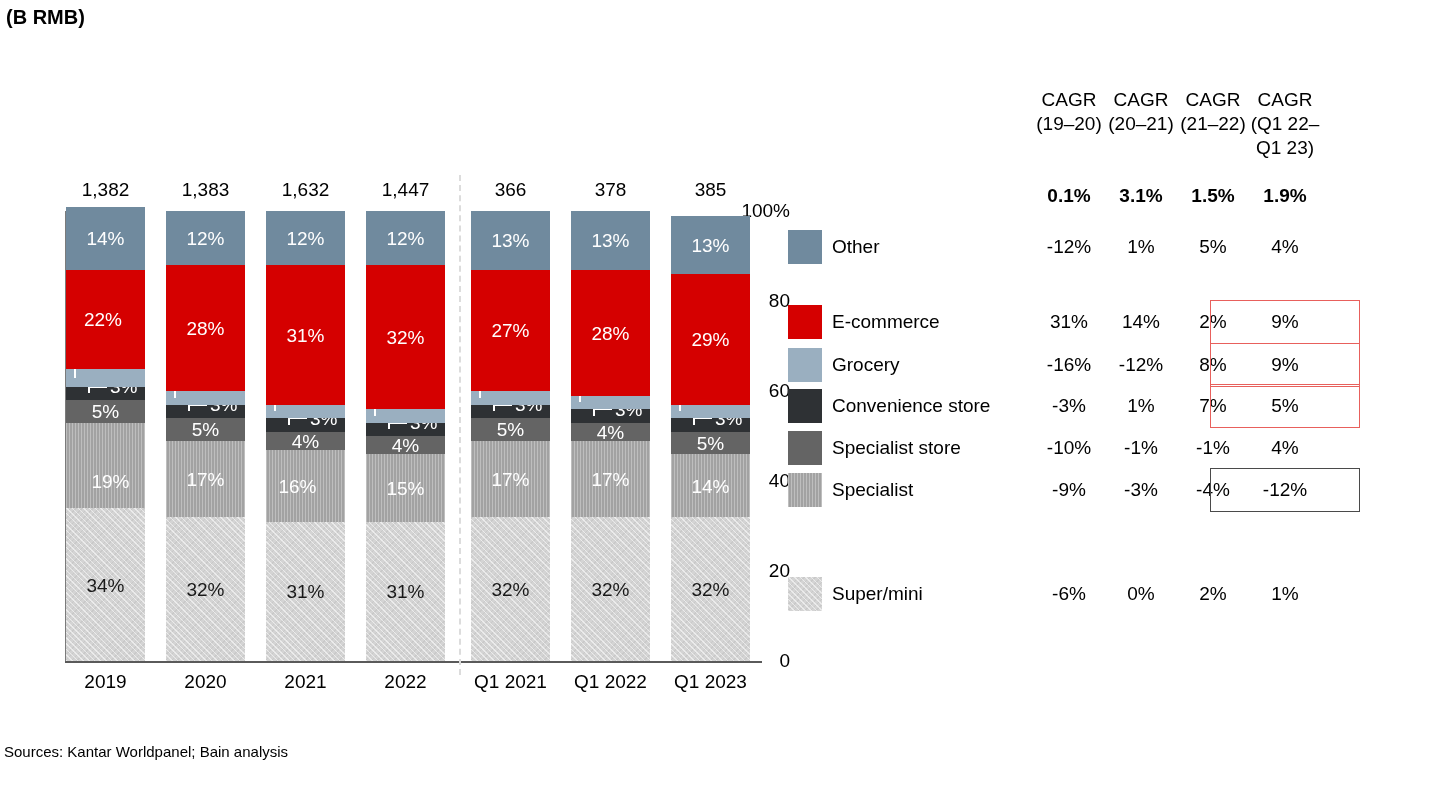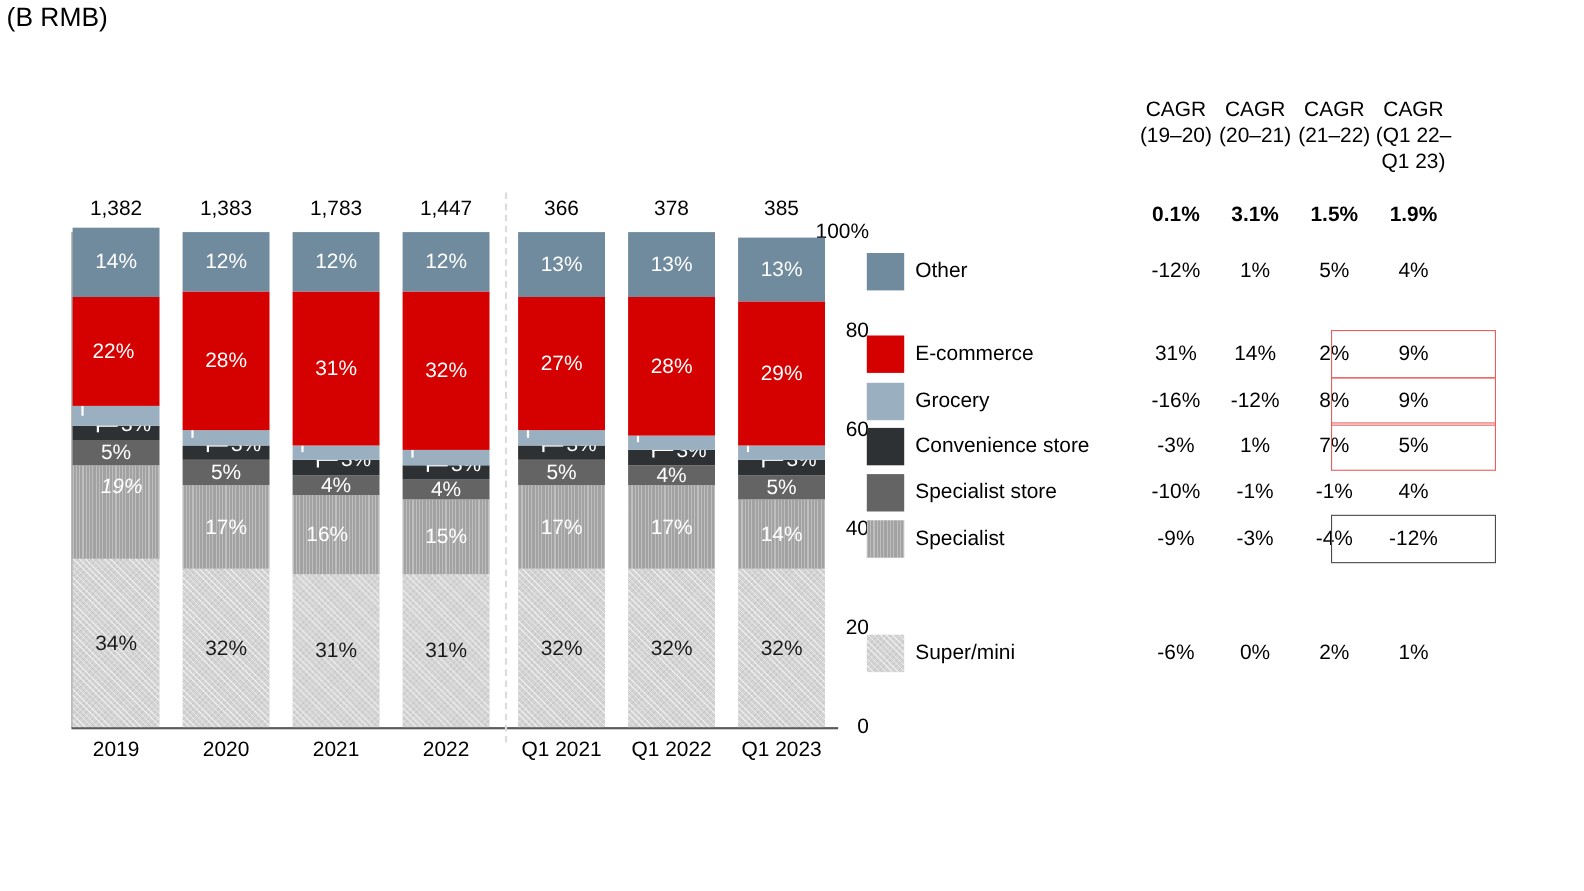--- a/index.html
+++ b/index.html
@@ -4,21 +4,21 @@
 <style>
   html,body{margin:0;padding:0;}
   body{
     width:1440px;height:810px;background:#ffffff;
     font-family:"Liberation Sans","DejaVu Sans",sans-serif;
     color:#000;overflow:hidden;position:relative;
   }
   
   #title-block{position:absolute;left:6px;top:4px;width:900px;}
   #chart-title{font-size:21px;font-weight:bold;line-height:26px;letter-spacing:-0.2px;}
-  #chart-subtitle{font-size:24px;font-weight:normal;line-height:26px;}
+  #chart-subtitle{font-size:20px;font-weight:bold;line-height:26px;}
 
   
   #plot{position:absolute;left:0;top:0;width:790px;height:700px;}
   .axis-line-y{position:absolute;left:65px;top:211px;width:1px;height:451px;background:#7b7b7b;}
   .axis-line-x{position:absolute;left:65px;top:661px;width:697px;height:1.5px;background:#5a5a5a;}
 
   .ytick{position:absolute;right:0;width:58px;text-align:right;font-size:19px;color:#000;}
 
   .divider{position:absolute;top:175px;left:459px;width:0;height:500px;
            border-left:2px dashed #dcdcdc;}
@@ -81,21 +81,21 @@
       <div class="ytick" style="top: 380px;">60</div>
       <div class="ytick" style="top: 290px;">80</div>
       <div class="ytick" style="top: 200px;">100%</div>
     </div>
   <div class="divider"></div>
   <div id="bars-container">
       <div class="bar-total" style="left: 50.5px;">1,382</div>
       <div class="seg tex-super" style="left: 66px; width: 79px; top: 508px; height: 153px;"></div>
       <div class="seg-label" style="left: 66px; width: 79px; top: 575.5px; color: rgb(26, 26, 26);">34%</div>
       <div class="seg tex-hyper" style="left: 66px; width: 79px; top: 422.5px; height: 85.5px;"></div>
-      <div class="seg-label" style="left: 66px; width: 89px; top: 433px; color: rgb(255, 255, 255); font-style: italic;">19%</div>
+      <div class="seg-label" style="left: 66px; width: 89px; top: 472px; color: rgb(255, 255, 255);">19%</div>
       <div class="seg" style="background: rgb(100, 100, 100); left: 66px; width: 79px; top: 400px; height: 22.5px;"></div>
       <div class="seg-label" style="left: 66px; width: 79px; top: 402.25px; color: rgb(255, 255, 255);">5%</div>
       <div class="seg" style="background: rgb(46, 49, 52); left: 66px; width: 79px; top: 386.5px; height: 13.5px;"></div>
       <div class="callout">
         <div class="vline" style="left: 88px; top: 386.25px; height: 7px;"></div>
         <div class="hline" style="left: 88px; top: 386.25px; width: 19px;"></div>
         <div class="lbl" style="left: 110px; top: 377.25px; color: rgb(255, 255, 255);">3%</div>
       </div>
       <div class="seg" style="background: rgb(154, 175, 192); left: 66px; width: 79px; top: 368.5px; height: 18px;"></div>
       <div class="callout">
@@ -123,21 +123,21 @@
       <div class="seg" style="background: rgb(154, 175, 192); left: 166px; width: 79px; top: 391px; height: 13.5px;"></div>
       <div class="callout">
         <div class="vline" style="left: 174px; top: 372.75px; height: 25px;"></div>
         <div class="hline" style="left: 174px; top: 372.75px; width: 19px;"></div>
         <div class="lbl" style="left: 196px; top: 363.75px; color: rgb(255, 255, 255);">3%</div>
       </div>
       <div class="seg" style="background: rgb(213, 0, 0); left: 166px; width: 79px; top: 265px; height: 126px;"></div>
       <div class="seg-label" style="left: 166px; width: 79px; top: 319px; color: rgb(255, 255, 255);">28%</div>
       <div class="seg" style="background: rgb(112, 138, 158); left: 166px; width: 79px; top: 211px; height: 54px;"></div>
       <div class="seg-label" style="left: 166px; width: 79px; top: 229px; color: rgb(255, 255, 255);">12%</div>
-      <div class="bar-total" style="left: 250.5px;">1,783</div>
+      <div class="bar-total" style="left: 250.5px;">1,632</div>
       <div class="seg tex-super" style="left: 266px; width: 79px; top: 521.5px; height: 139.5px;"></div>
       <div class="seg-label" style="left: 266px; width: 79px; top: 582.25px; color: rgb(26, 26, 26);">31%</div>
       <div class="seg tex-hyper" style="left: 266px; width: 79px; top: 449.5px; height: 72px;"></div>
       <div class="seg-label" style="left: 266px; width: 63px; top: 476.5px; color: rgb(255, 255, 255); text-align: center;">16%</div>
       <div class="seg" style="background: rgb(100, 100, 100); left: 266px; width: 79px; top: 431.5px; height: 18px;"></div>
       <div class="seg-label" style="left: 266px; width: 79px; top: 431.5px; color: rgb(255, 255, 255);">4%</div>
       <div class="seg" style="background: rgb(46, 49, 52); left: 266px; width: 79px; top: 418px; height: 13.5px;"></div>
       <div class="callout">
         <div class="vline" style="left: 288px; top: 417.75px; height: 7px;"></div>
         <div class="hline" style="left: 288px; top: 417.75px; width: 19px;"></div>
@@ -323,13 +323,14 @@
       <div class="swatch tex-super" style="top: 577px;"></div>
       <div class="legend-label" style="top: 584px;">Super/mini</div>
       <div class="cagr-val" style="left: 208px; top: 583px;">-6%</div>
       <div class="cagr-val" style="left: 280px; top: 583px;">0%</div>
       <div class="cagr-val" style="left: 352px; top: 583px;">2%</div>
       <div class="cagr-val" style="left: 424px; top: 583px;">1%</div>
     </div>
 </div>
 
 <div id="footnotes">
+  <div>Sources: Kantar Worldpanel; Bain analysis</div>
 </div>
 
 </body></html>

